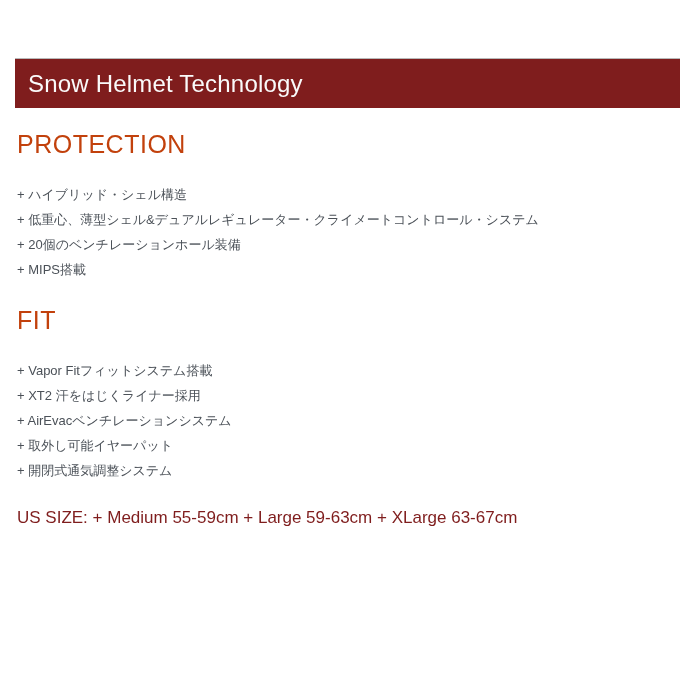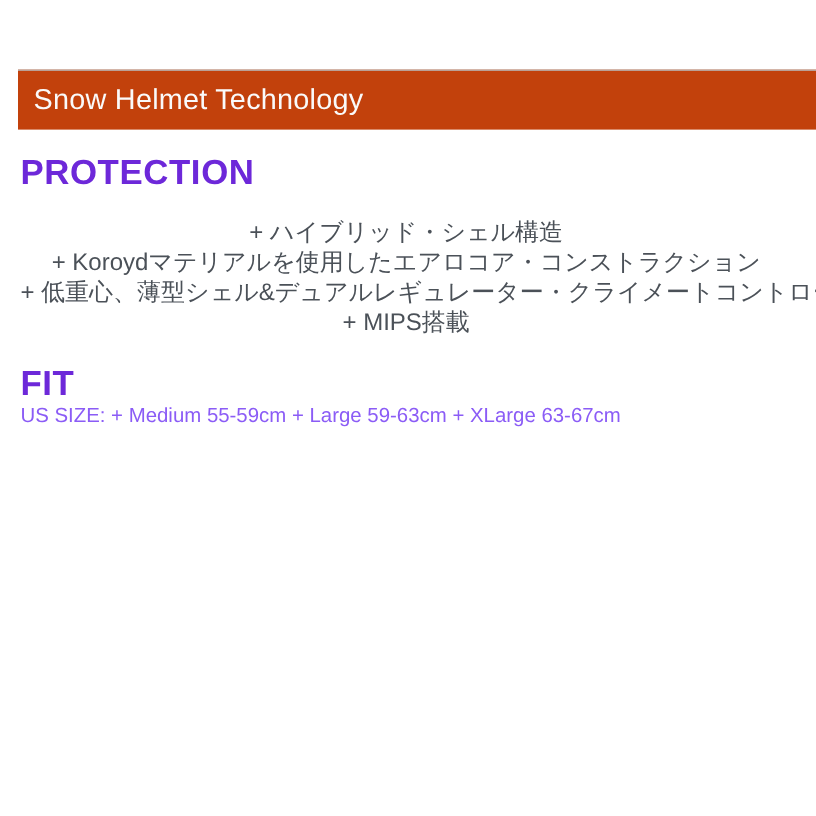--- a/index.html
+++ b/index.html
@@ -12,59 +12,59 @@
   }
   .page {
     width: 680px;
     height: 680px;
     background: #ffffff;
     position: relative;
   }
   .header-bar {
     margin: 58px 0 0 15px;
     height: 50px;
-    background: #c2410c;
+    background: #7f1d1d;
     display: flex;
     align-items: center;
     padding-left: 13px;
     border-top: 1px solid #b8b9b9;
   }
   .header-bar .banner-title {
     color: #fafafa;
     font-size: 24px;
     font-weight: 400;
     letter-spacing: 0.2px;
   }
   .content {
     padding: 0 20px 0 17px;
   }
   .section-heading {
-    font-size: 29px;
-    font-weight: 700;
-    color: #6d28d9;
+    font-size: 25px;
+    font-weight: 400;
+    color: #c2410c;
     letter-spacing: 0.5px;
     line-height: 28px;
     margin-top: 22px;
   }
   ul.feature-list {
     list-style: none;
     margin-top: 24px;
     color: #4b5158;
   }
   ul.feature-list li {
-    font-size: 20px;
+    font-size: 13px;
     line-height: 25px;
     white-space: nowrap;
-    text-align: center;
   }
   .heading-fit {
     margin-top: 24px;
   }
   .specs {
-    color: #8b5cf6;
+    margin-top: 22px;
+    color: #7f1d1d;
   }
   .specs p {
     font-size: 17px;
     line-height: 25px;
     white-space: nowrap;
   }
 </style>
 </head>
 <body>
 
@@ -72,25 +72,32 @@
 
   <div class="header-bar">
     <span class="banner-title">Snow Helmet Technology</span>
   </div>
 
   <div class="content">
 
     <h2 class="section-heading">PROTECTION</h2>
     <ul class="feature-list">
       <li>+ ハイブリッド・シェル構造</li>
-      <li>+ Koroydマテリアルを使用したエアロコア・コンストラクション</li>
       <li>+ 低重心、薄型シェル&amp;デュアルレギュレーター・クライメートコントロール・システム</li>
+      <li>+ 20個のベンチレーションホール装備</li>
       <li>+ MIPS搭載</li>
     </ul>
 
     <h2 class="section-heading heading-fit">FIT</h2>
+    <ul class="feature-list">
+      <li>+ Vapor Fitフィットシステム搭載</li>
+      <li>+ XT2 汗をはじくライナー採用</li>
+      <li>+ AirEvacベンチレーションシステム</li>
+      <li>+ 取外し可能イヤーパット</li>
+      <li>+ 開閉式通気調整システム</li>
+    </ul>
 
     <div class="specs">
       <p>US SIZE: + Medium 55-59cm + Large 59-63cm + XLarge 63-67cm</p>
     </div>
 
   </div>
 </div>
 
 </body></html>

